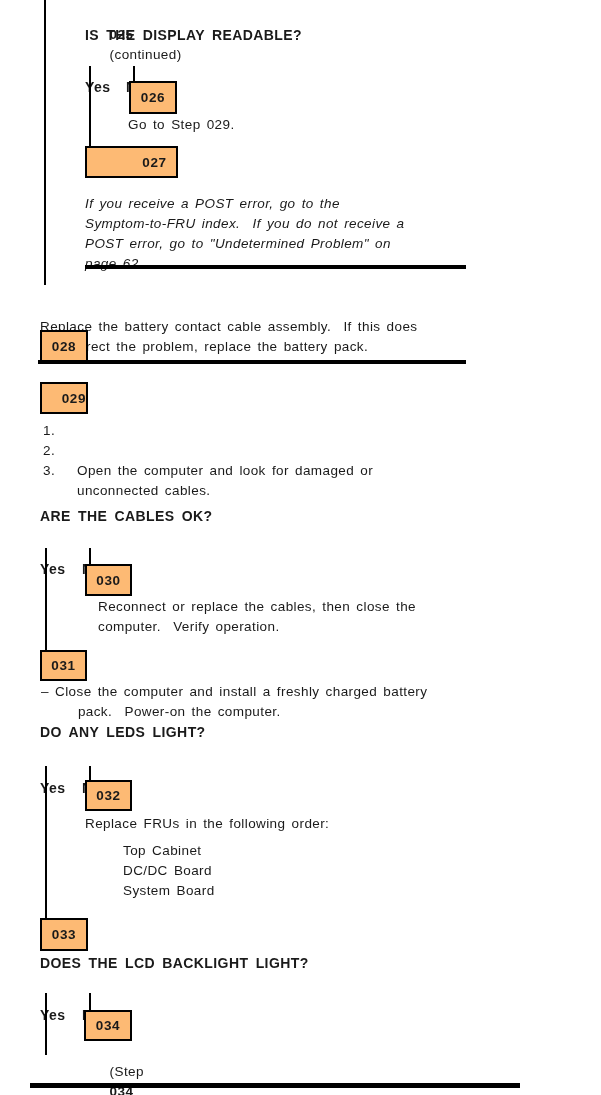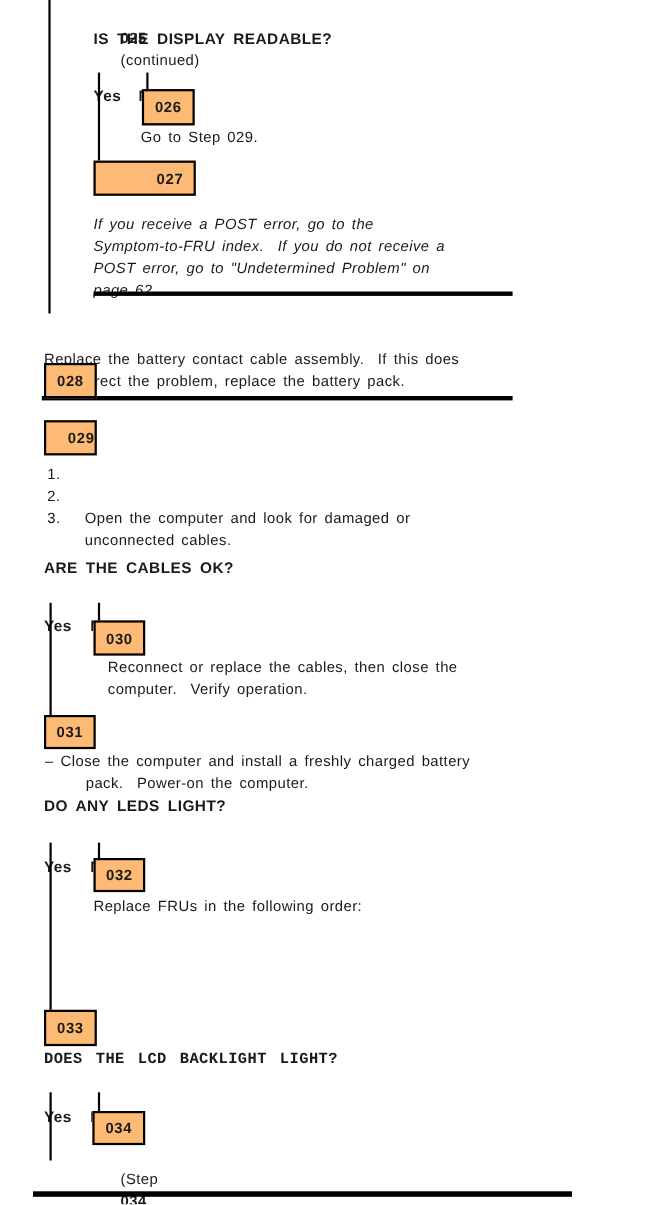--- a/index.html
+++ b/index.html
@@ -92,25 +92,28 @@
   <div class="tb" style="left:41px; top:682px;">– Close the computer and install a freshly charged battery
       pack.  Power-on the computer.</div>
   <div class="tb q" style="left:40px; top:722px;">DO ANY LEDS LIGHT?</div>
   <span class="tb yn" style="left:40px; top:746px;">Yes</span>
   <span class="tb yn" style="left:82px; top:746px;">No</span>
 
   <div class="stepbox" style="left:85px; top:780px; width:43px; height:27px;">
     <span>032</span>
   </div>
   <div class="tb" style="left:85px; top:814px;">Replace FRUs in the following order:</div>
+  <div class="tb" style="left:123px; top:841px;">Top Cabinet
+DC/DC Board
+System Board</div>
 
   <div class="stepbox" style="left:40px; top:918px; width:44px; height:29px;text-align:center;">
     <span>033</span>
   </div>
-  <div class="tb q" style="left:40px; top:953px;font-family:Liberation Mono, monospace;">DOES THE LCD BACKLIGHT LIGHT?</div>
+  <div class="tb q" style="left:40px; top:953px;">DOES THE LCD BACKLIGHT LIGHT?</div>
   <span class="tb yn" style="left:40px; top:973px;">Yes</span>
   <span class="tb yn" style="left:82px; top:973px;">No</span>
 
   <div class="stepbox" style="left:84px; top:1010px; width:44px; height:27px;">
     <span>034</span>
   </div>
   <div class="tb" style="left:85px; top:1042px;">
     <span>(Step</span>
     <b>034</b>
     

